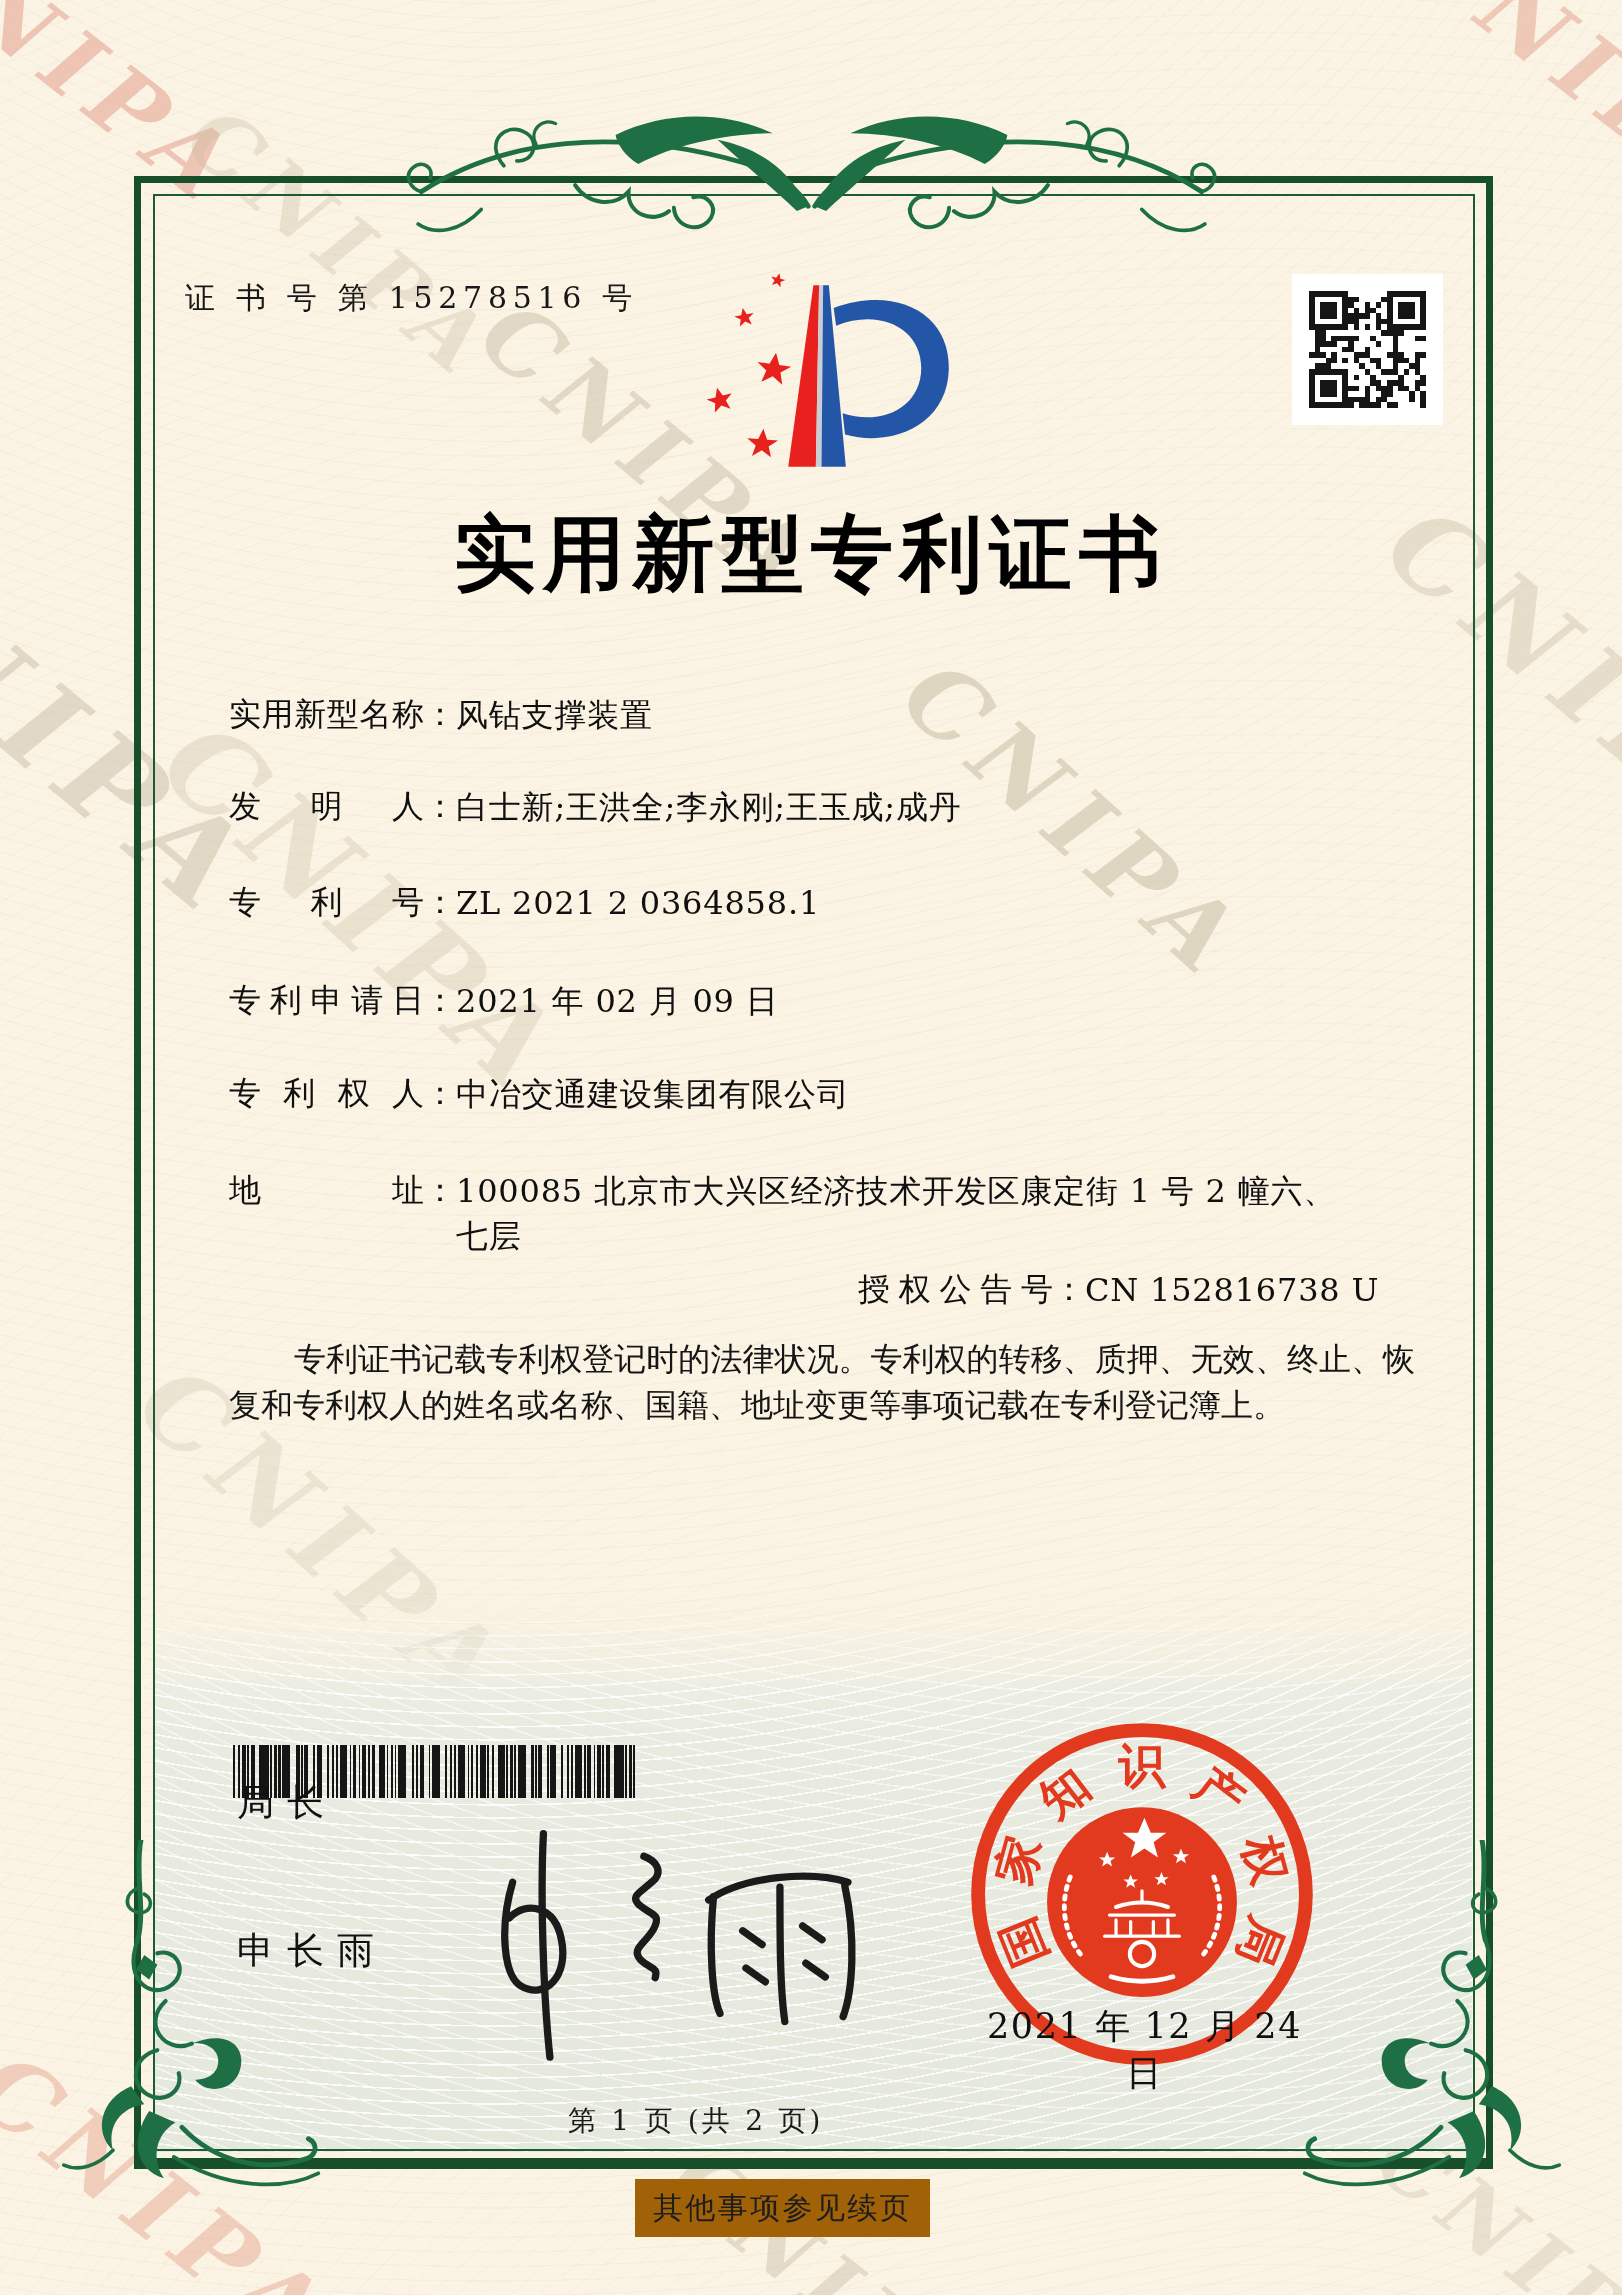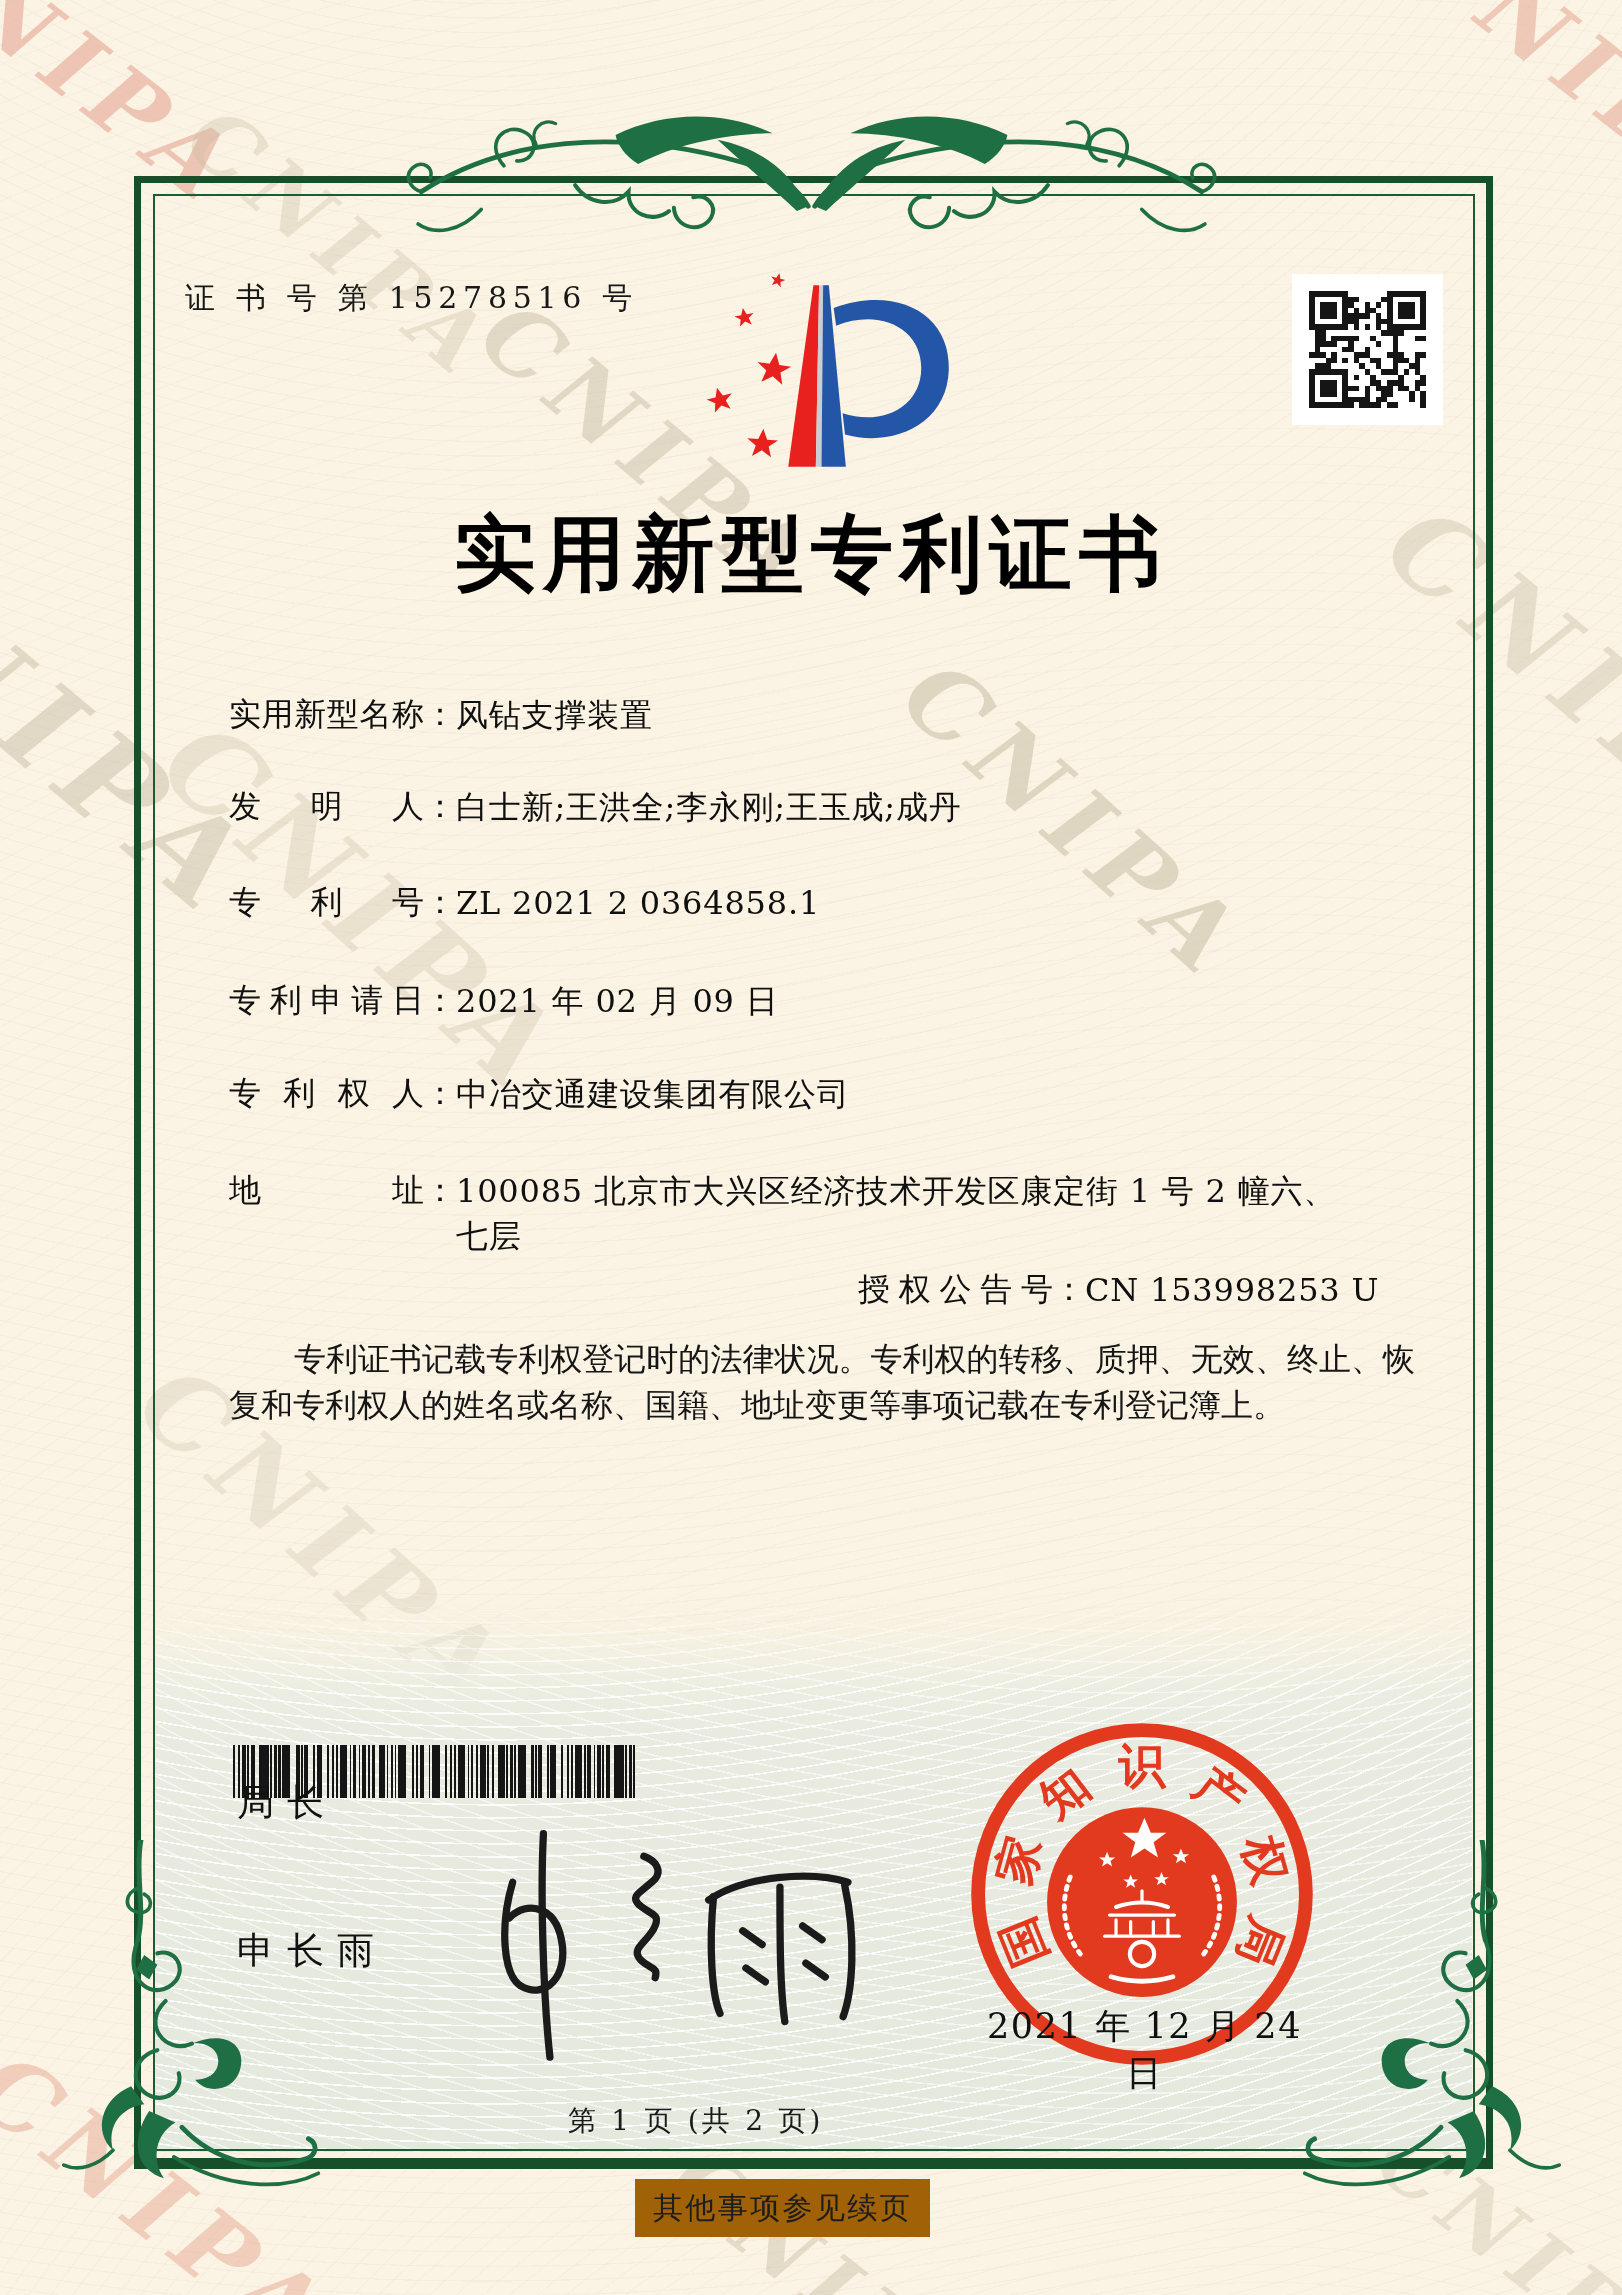--- a/index.html
+++ b/index.html
@@ -593,21 +593,21 @@
     <span class="flabel">专利申请日</span><span class="fcolon">：</span><span class="fvalue">2021 年 02 月 09 日</span>
   </div>
   <div class="field" style="left:229px;top:1072px">
     <span class="flabel">专利权人</span><span class="fcolon">：</span><span class="fvalue">中冶交通建设集团有限公司</span>
   </div>
   <div class="field" style="left:229px;top:1169px">
     <span class="flabel">地址</span><span class="fcolon">：</span><span class="fvalue" style="max-width:957px">100085  北京市大兴区经济技术开发区康定街 1 号 2 幢六、
 七层</span>
   </div>
   <div class="field" style="left:858px;top:1268px">
-    <span class="flabel">授权公告号</span><span class="fcolon">：</span><span class="fvalue">CN 153998253 U</span>
+    <span class="flabel">授权公告号</span><span class="fcolon">：</span><span class="fvalue">CN 152816738 U</span>
   </div>
 
   <div class="content bodytext">
     <p>专利证书记载专利权登记时的法律状况。专利权的转移、质押、无效、终止、恢复和专利权人的姓名或名称、国籍、地址变更等事项记载在专利登记簿上。</p>
   </div>
 
   <div class="content barcode" id="barcode"><span class="bar" style="width: 2.4px; margin-right: 2.4px;"></span><span class="bar" style="width: 2.4px; margin-right: 1.6px;"></span><span class="bar" style="width: 4px; margin-right: 1.6px;"></span><span class="bar" style="width: 1.6px; margin-right: 2.4px;"></span><span class="bar" style="width: 3.7px; margin-right: 4px;"></span><span class="bar" style="width: 9.7px; margin-right: 1.6px;"></span><span class="bar" style="width: 1.6px; margin-right: 2.4px;"></span><span class="bar" style="width: 2.4px; margin-right: 1.6px;"></span><span class="bar" style="width: 2.4px; margin-right: 1.6px;"></span><span class="bar" style="width: 8px; margin-right: 5.7px;"></span><span class="bar" style="width: 3.7px; margin-right: 1.6px;"></span><span class="bar" style="width: 1.6px; margin-right: 1.6px;"></span><span class="bar" style="width: 4px; margin-right: 4.9px;"></span><span class="bar" style="width: 1.6px; margin-right: 1.6px;"></span><span class="bar" style="width: 5.7px; margin-right: 4.9px;"></span><span class="bar" style="width: 1.6px; margin-right: 3.2px;"></span><span class="bar" style="width: 2.4px; margin-right: 1.6px;"></span><span class="bar" style="width: 2.4px; margin-right: 1.6px;"></span><span class="bar" style="width: 7.3px; margin-right: 2.4px;"></span><span class="bar" style="width: 1.6px; margin-right: 1.6px;"></span><span class="bar" style="width: 3.7px; margin-right: 2.4px;"></span><span class="bar" style="width: 1.6px; margin-right: 1.6px;"></span><span class="bar" style="width: 4px; margin-right: 1.6px;"></span><span class="bar" style="width: 2.4px; margin-right: 2.4px;"></span><span class="bar" style="width: 2.4px; margin-right: 4px;"></span><span class="bar" style="width: 6.5px; margin-right: 1.6px;"></span><span class="bar" style="width: 1.6px; margin-right: 2.4px;"></span><span class="bar" style="width: 2.4px; margin-right: 1.6px;"></span><span class="bar" style="width: 1.6px; margin-right: 1.6px;"></span><span class="bar" style="width: 8px; margin-right: 5.7px;"></span><span class="bar" style="width: 2.4px; margin-right: 1.6px;"></span><span class="bar" style="width: 2.4px; margin-right: 1.6px;"></span><span class="bar" style="width: 4px; margin-right: 4.9px;"></span><span class="bar" style="width: 1.6px; margin-right: 1.6px;"></span><span class="bar" style="width: 8.5px; margin-right: 4.9px;"></span><span class="bar" style="width: 1.6px; margin-right: 3.2px;"></span><span class="bar" style="width: 2.4px; margin-right: 1.6px;"></span><span class="bar" style="width: 2.4px; margin-right: 1.6px;"></span><span class="bar" style="width: 7.3px; margin-right: 2.4px;"></span><span class="bar" style="width: 1.6px; margin-right: 1.6px;"></span><span class="bar" style="width: 2.4px; margin-right: 2.4px;"></span><span class="bar" style="width: 2.4px; margin-right: 1.6px;"></span><span class="bar" style="width: 6px; margin-right: 1.6px;"></span><span class="bar" style="width: 2.4px; margin-right: 2.4px;"></span><span class="bar" style="width: 2.4px; margin-right: 4px;"></span><span class="bar" style="width: 6.5px; margin-right: 1.6px;"></span><span class="bar" style="width: 1.6px; margin-right: 2.4px;"></span><span class="bar" style="width: 2.4px; margin-right: 1.6px;"></span><span class="bar" style="width: 1.6px; margin-right: 1.6px;"></span><span class="bar" style="width: 8px; margin-right: 5.7px;"></span><span class="bar" style="width: 2.4px; margin-right: 1.6px;"></span><span class="bar" style="width: 1.6px; margin-right: 1.6px;"></span><span class="bar" style="width: 4px; margin-right: 4.9px;"></span><span class="bar" style="width: 1.6px; margin-right: 1.6px;"></span><span class="bar" style="width: 5.7px; margin-right: 4.9px;"></span><span class="bar" style="width: 2.4px; margin-right: 3.2px;"></span><span class="bar" style="width: 2.4px; margin-right: 1.6px;"></span><span class="bar" style="width: 2.4px; margin-right: 1.6px;"></span><span class="bar" style="width: 7.3px; margin-right: 2.4px;"></span><span class="bar" style="width: 1.6px; margin-right: 1.6px;"></span><span class="bar" style="width: 3.7px; margin-right: 2.4px;"></span><span class="bar" style="width: 1.6px; margin-right: 1.6px;"></span><span class="bar" style="width: 4px; margin-right: 1.6px;"></span><span class="bar" style="width: 1.6px; margin-right: 2.4px;"></span><span class="bar" style="width: 3.7px; margin-right: 4px;"></span><span class="bar" style="width: 9.7px; margin-right: 1.6px;"></span><span class="bar" style="width: 1.6px; margin-right: 2.4px;"></span><span class="bar" style="width: 2.4px; margin-right: 1.6px;"></span><span class="bar" style="width: 1.6px; margin-right: 1.6px;"></span></div>
 
   <div class="content official" style="left:237px;top:1778px">局长</div>
   <div class="content official" style="left:237px;top:1926px">申长雨</div>

